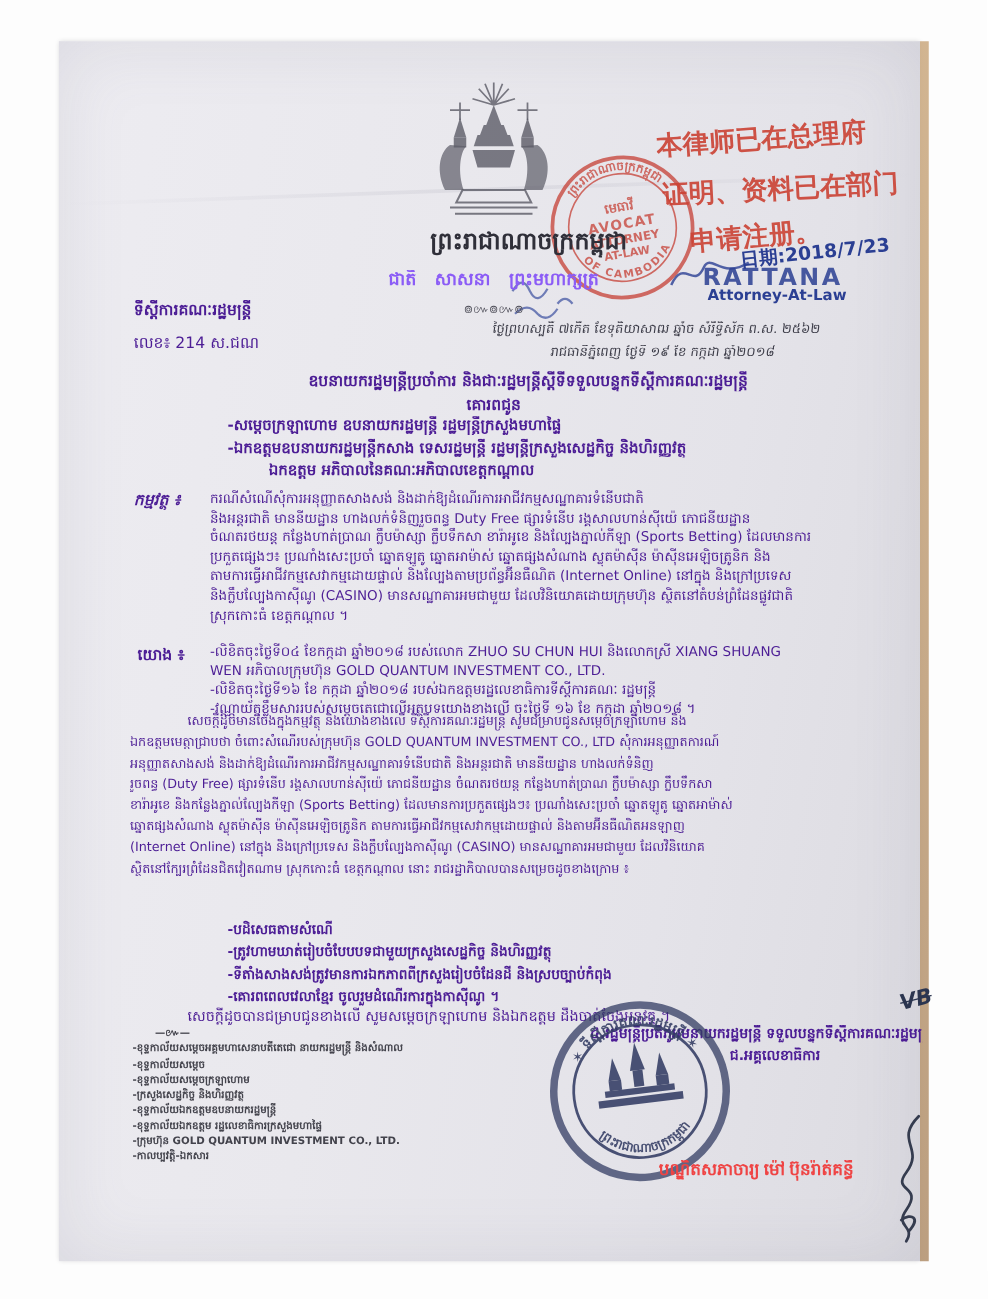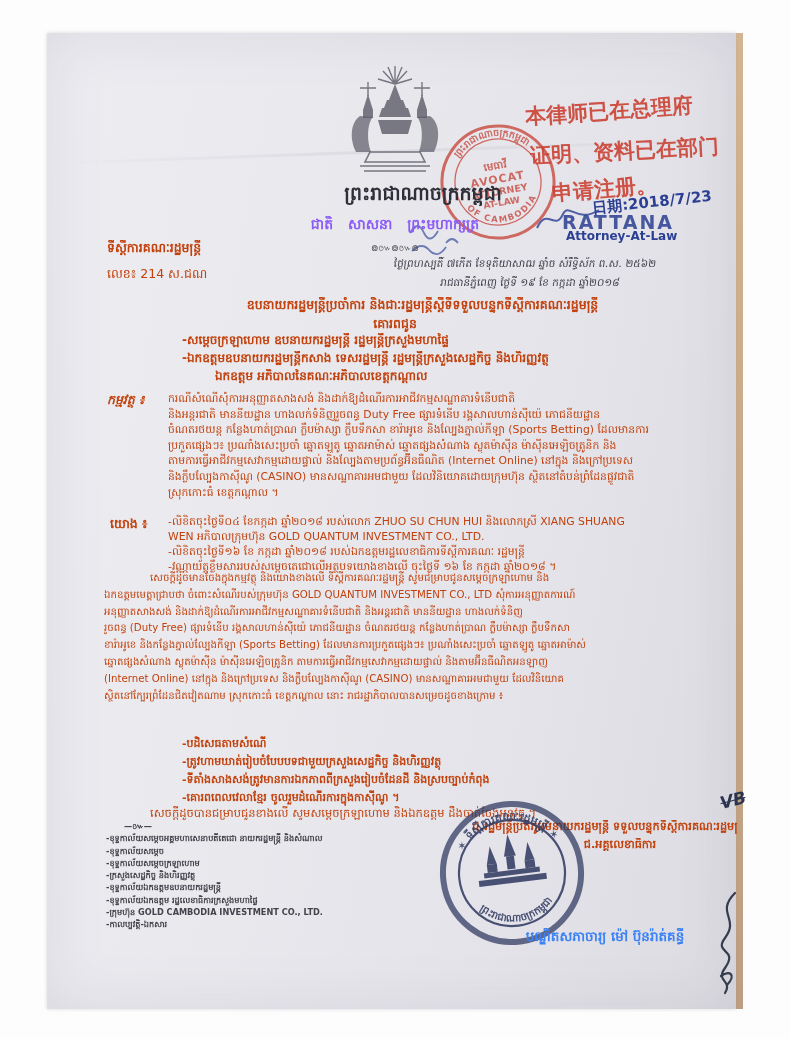--- a/index.html
+++ b/index.html
@@ -5,21 +5,21 @@
   html,body{margin:0;padding:0;background:#ffffff;}
   .canvas{position:relative;width:790px;height:1039px;background:#fdfdfd;overflow:hidden;
           font-family:"DejaVu Sans",sans-serif;}
   .paper{position:absolute;left:47px;top:33px;width:689px;height:976px;
          background:linear-gradient(100deg,#edecf1 0%,#e9e8ed 40%,#e4e3e9 70%,#dcdbe1 100%);
          box-shadow:inset 0 0 55px rgba(110,110,135,.14), 0 0 4px rgba(0,0,0,.15);}
   .crease{position:absolute;left:47px;top:150px;width:689px;height:3px;
           background:linear-gradient(90deg,transparent,rgba(120,120,140,.12),transparent);transform:rotate(-2deg);}
   .edge-strip{position:absolute;left:736px;top:33px;width:7px;height:976px;
               background:linear-gradient(#caa87e,#b08e6a);opacity:.85;}
-  .t{position:absolute;color:#c2410c;white-space:nowrap;overflow:hidden;line-height:1.25;}
+  .t{position:absolute;color:#4c1d95;white-space:nowrap;overflow:hidden;line-height:1.25;}
   .b{font-weight:bold;}
   .ctr{text-align:center;}
   .lines div{white-space:nowrap;overflow:hidden;}
   .red{color:#cb4234;}
   .blue{color:#2b3f93;}
   .skew{transform:skewX(-8deg);}
 </style>
 </head>
 <body>
 
@@ -161,30 +161,30 @@
         <path d="M56,46 L51,64 h10 Z"></path>
         <path d="M94,46 L89,64 h10 Z"></path>
         <rect x="51" y="64" width="10" height="8"></rect>
         <rect x="89" y="64" width="10" height="8"></rect>
         <rect x="47" y="72" width="56" height="5"></rect>
         <rect x="41" y="79" width="68" height="6"></rect>
       </g>
     </g>
   </svg>
 
-  <div class="t b ctr" style="left:485px;top:928px;width:240px;font-size:13.5px;color:#3b82f6;">បណ្ឌិតសភាចារ្យ ម៉ៅ ប៊ុនរ៉ាត់គន្ធី</div>
+  <div class="t b ctr" style="left:485px;top:928px;width:240px;font-size:13.5px;color:#ef4444;font-family:Liberation Serif, serif;">បណ្ឌិតសភាចារ្យ ម៉ៅ ប៊ុនរ៉ាត់គន្ធី</div>
 
   <svg style="position:absolute;left:695px;top:888px;" width="60" height="110" viewBox="0 0 60 110">
     <path d="M40,5 C20,25 45,30 30,50 C18,66 44,60 30,80 C20,94 38,92 30,105 M26,88 C34,82 42,86 32,97" stroke="#232b3f" stroke-width="2.2" fill="none" stroke-linecap="round" opacity="0.9"></path>
   </svg>
 
   <div class="t lines b" style="left:106px;top:820px;width:300px;font-size:8.2px;line-height:12.3px;color:#43434c;">
     <div style="padding-left:18px;">—៚—</div>
     <div>-ខុទ្ទកាល័យសម្តេចអគ្គមហាសេនាបតីតេជោ នាយករដ្ឋមន្ត្រី និងសំណាល</div>
     <div>-ខុទ្ទកាល័យសម្តេច</div>
     <div>-ខុទ្ទកាល័យសម្តេចក្រឡាហោម</div>
     <div>-ក្រសួងសេដ្ឋកិច្ច និងហិរញ្ញវត្ថុ</div>
     <div>-ខុទ្ទកាល័យឯកឧត្តមឧបនាយករដ្ឋមន្ត្រី</div>
     <div>-ខុទ្ទកាល័យឯកឧត្តម រដ្ឋលេខាធិការក្រសួងមហាផ្ទៃ</div>
-    <div>-ក្រុមហ៊ុន GOLD CAMBODIA INVESTMENT CO., LTD.</div>
+    <div>-ក្រុមហ៊ុន GOLD QUANTUM INVESTMENT CO., LTD.</div>
     <div>-កាលប្បវត្តិ-ឯកសារ</div>
   </div>
 </div>
 
 </body></html>

